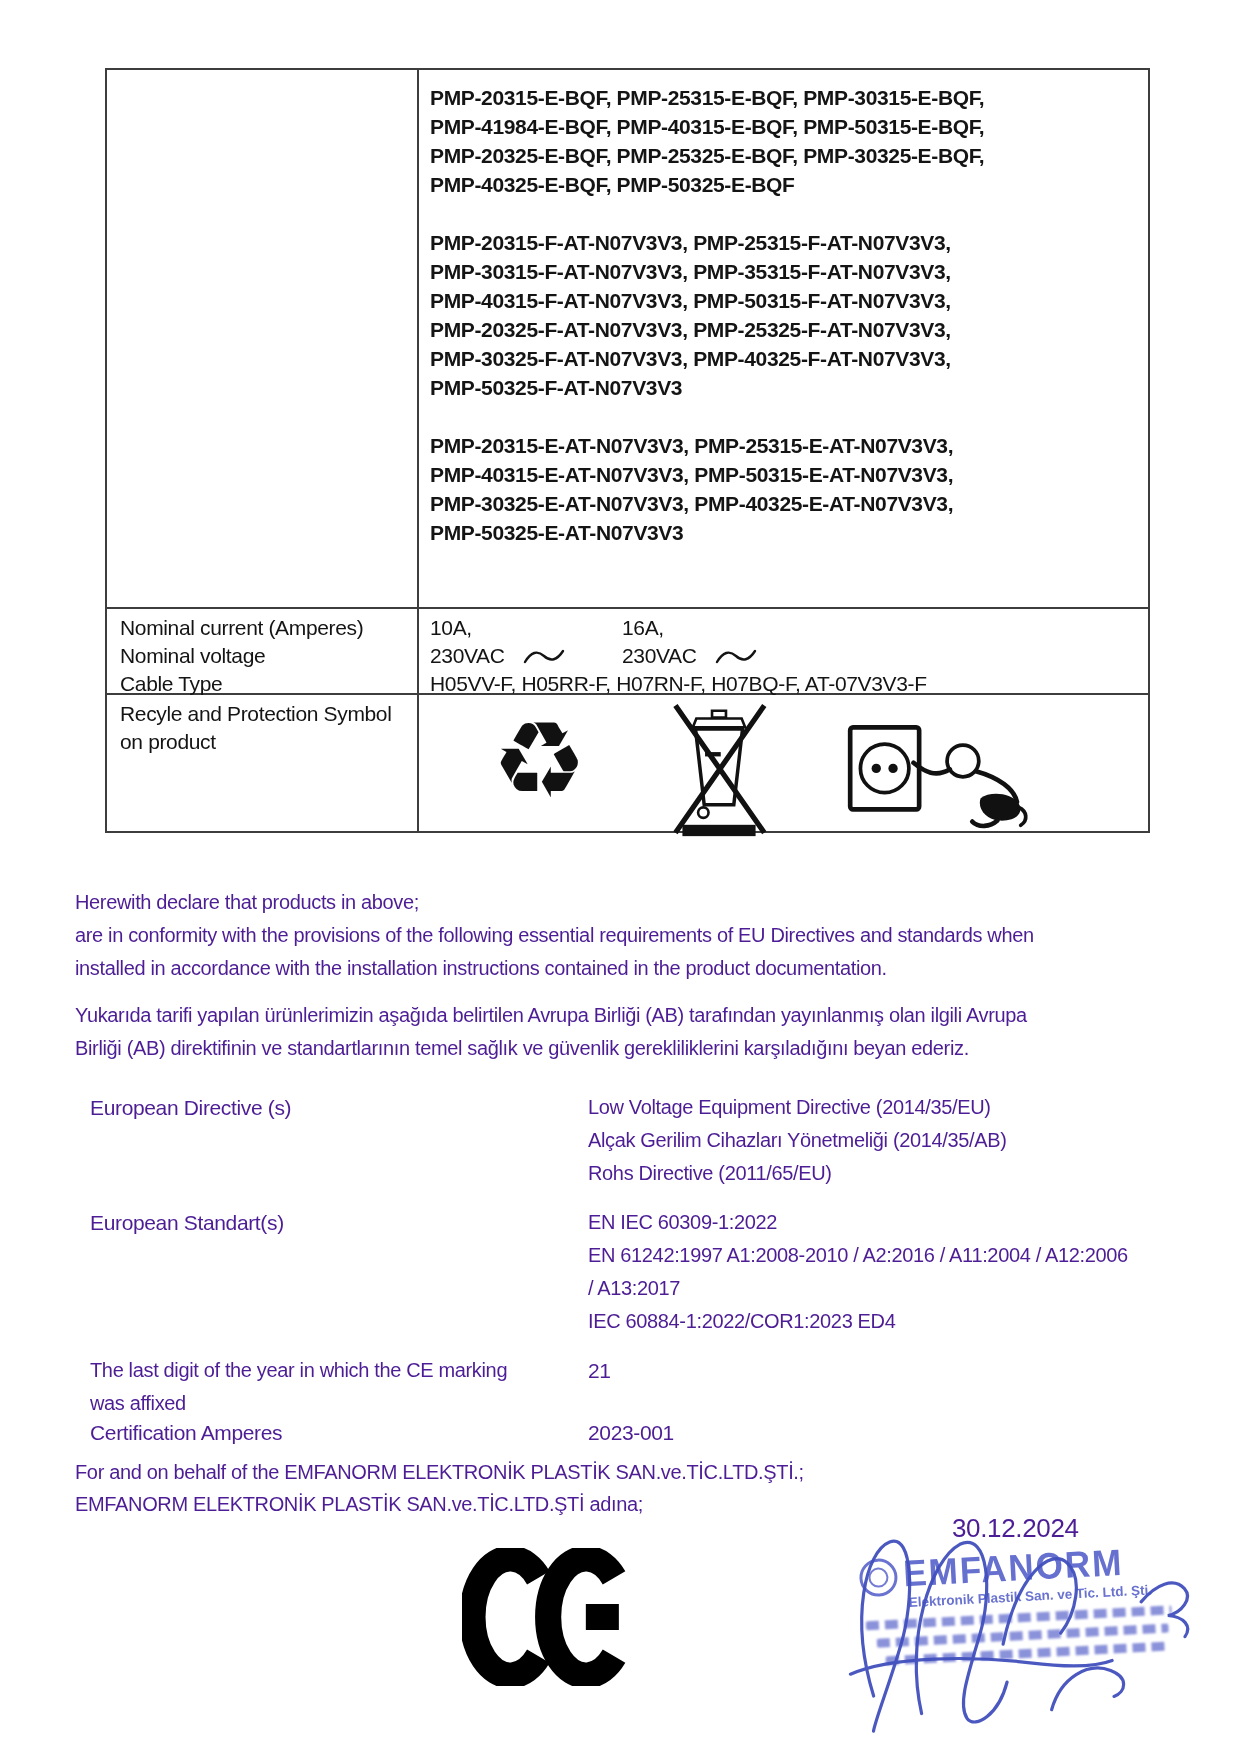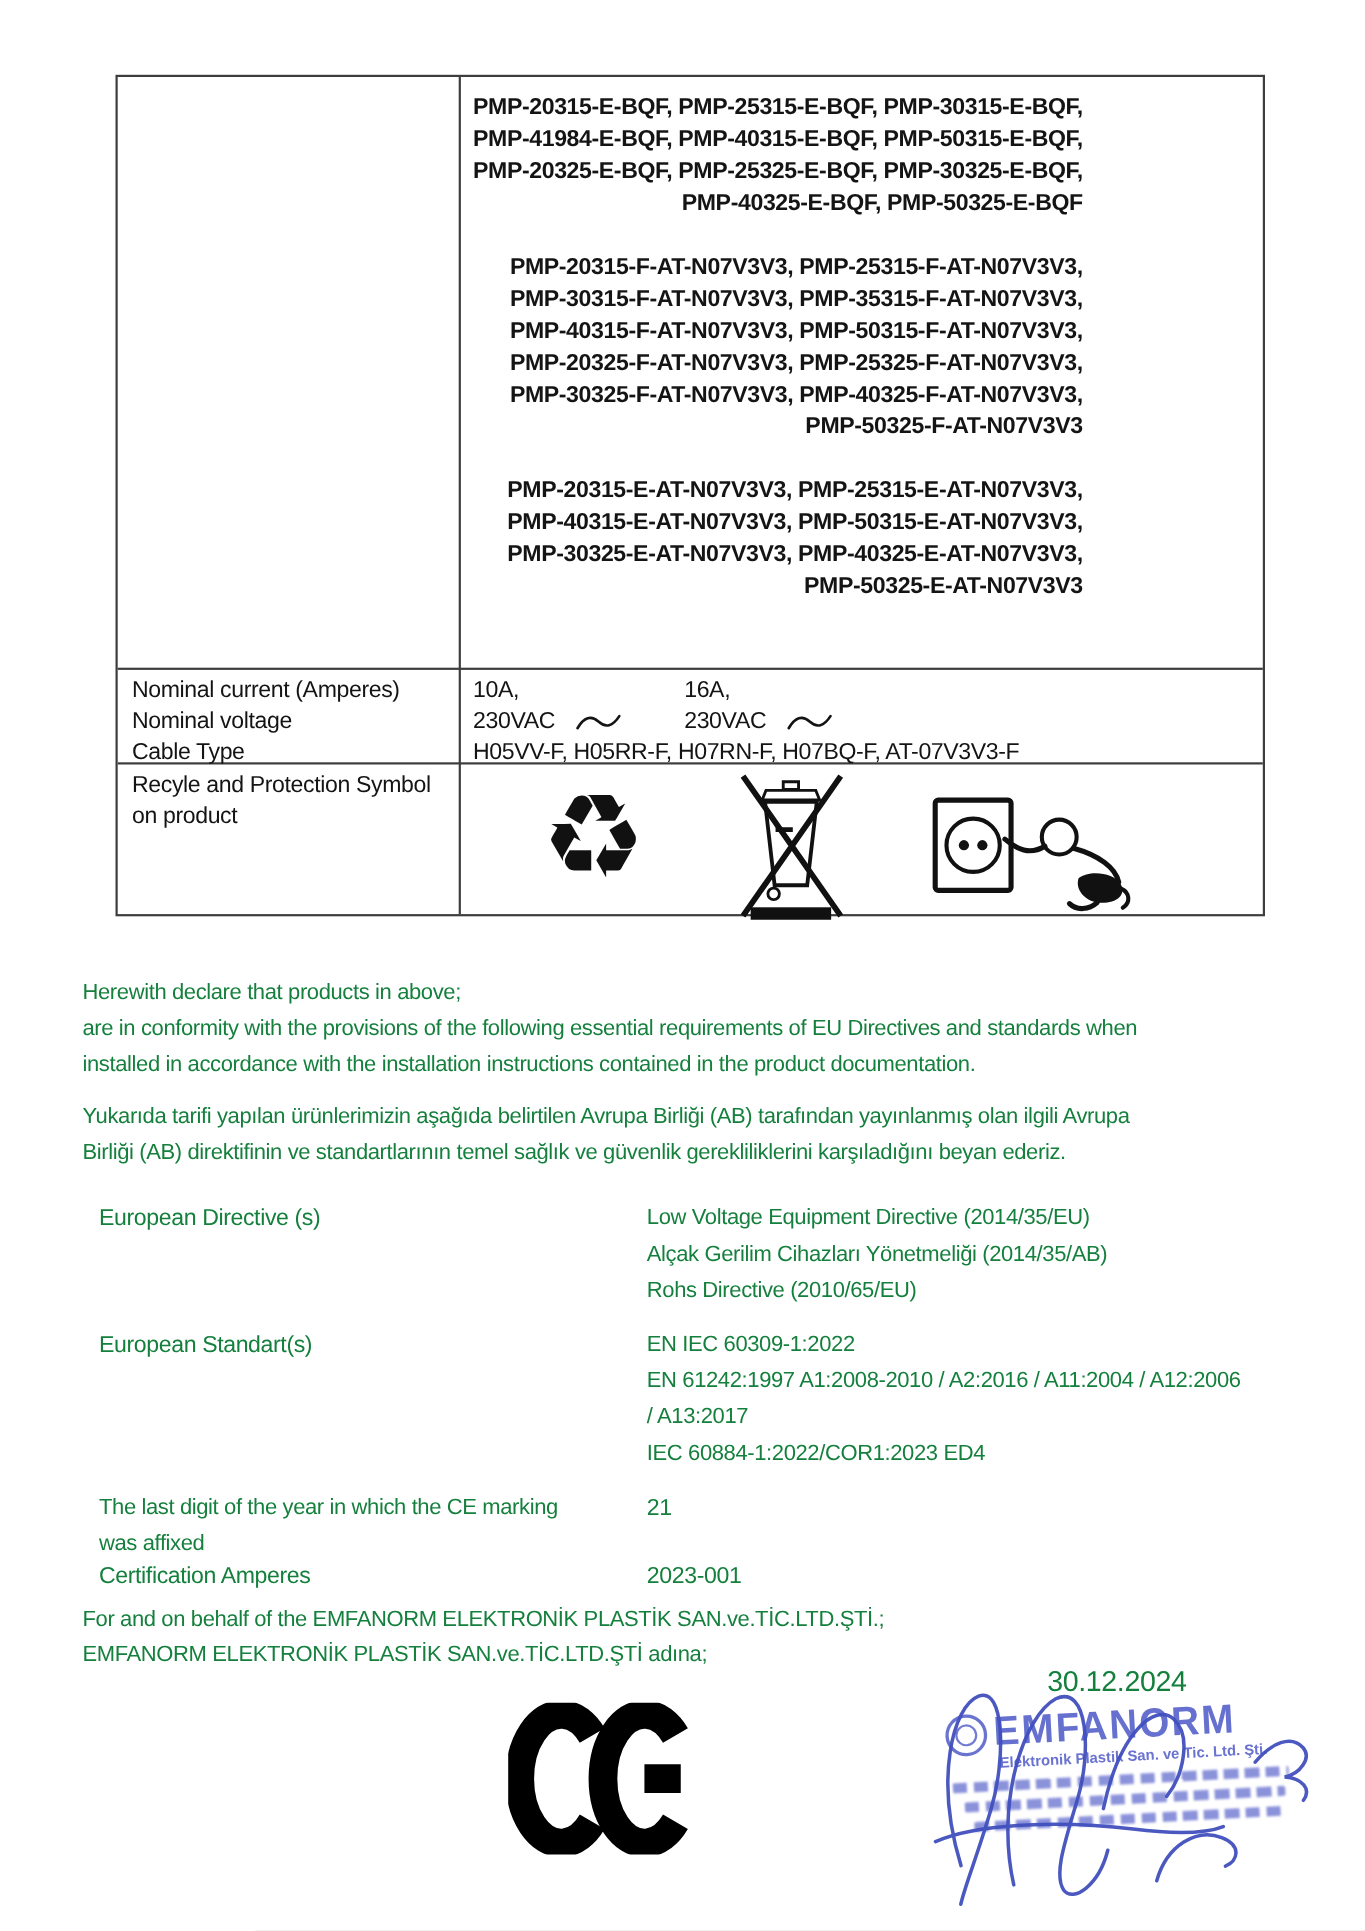--- a/index.html
+++ b/index.html
@@ -1,23 +1,22 @@
 <!DOCTYPE html>
 <html><head>
 <meta charset="utf-8">
 <style>
   * { margin:0; padding:0; box-sizing:border-box; }
   html,body { background:#e8e8e8; }
   .page {
     position:relative; width:1241px; height:1755px; background:#ffffff;
     font-family:"Liberation Sans", sans-serif; color:#141414; overflow:hidden;
     margin:0 auto;
-    text-align:right;
   }
-  .t { position:absolute; white-space:nowrap; font-size:21px; letter-spacing:-0.35px; line-height:1.25; color:#15803d; }
+  .t { position:absolute; white-space:nowrap; font-size:21px; letter-spacing:-0.35px; line-height:1.25; color:#4c1d95; }
   .b { font-weight:400; }
   .sm { font-size:20px; }
 
   
   .doc-table { position:absolute; left:105px; top:68px; width:1045px; height:765px; border:2px solid #3d3d3d; }
   .vline  { position:absolute; left:310px; top:0; width:2px; height:100%; background:#3d3d3d; }
   .hline  { position:absolute; left:0; width:100%; height:2px; background:#3d3d3d; }
   .models-cell { position:absolute; left:323px; top:13px; }
   .models-cell .ml { display:block; font-weight:700; font-size:21px; letter-spacing:-0.35px; line-height:29px; white-space:nowrap; }
   .spacer { display:block; height:29px; }
@@ -115,21 +114,21 @@
   <div class="t b sm" style="left:75px; top:890px">Herewith declare that products in above;</div>
   <div class="t b sm" style="left:75px; top:923px">are in conformity with the provisions of the following essential requirements of EU Directives and standards when</div>
   <div class="t sm" style="left:75px; top:1003px">Yukarıda tarifi yapılan ürünlerimizin aşağıda belirtilen Avrupa Birliği (AB) tarafından yayınlanmış olan ilgili Avrupa</div>
 
   <div class="t b sm" style="left:75px; top:956px">installed in accordance with the installation instructions contained in the product documentation.</div>
   <div class="t sm" style="left:75px; top:1036px">Birliği (AB) direktifinin ve standartlarının temel sağlık ve güvenlik gerekliliklerini karşıladığını beyan ederiz.</div>
 
   <div class="t b" style="left:90px;  top:1095px">European Directive (s)</div>
   <div class="t b sm" style="left:588px; top:1095px">Low Voltage Equipment Directive (2014/35/EU)</div>
   <div class="t b sm" style="left:588px; top:1128px">Alçak Gerilim Cihazları Yönetmeliği (2014/35/AB)</div>
-  <div class="t b sm" style="left:588px; top:1161px">Rohs Directive (2010/65/EU)</div>
+  <div class="t b sm" style="left:588px; top:1161px">Rohs Directive (2011/65/EU)</div>
 
   <div class="t b" style="left:90px;  top:1210px">European Standart(s)</div>
   <div class="t b sm" style="left:588px; top:1210px">EN IEC 60309-1:2022</div>
   <div class="t b sm" style="left:588px; top:1243px">EN 61242:1997 A1:2008-2010 / A2:2016 / A11:2004 / A12:2006</div>
   <div class="t b sm" style="left:588px; top:1276px">/ A13:2017</div>
   <div class="t b sm" style="left:588px; top:1309px">IEC 60884-1:2022/COR1:2023 ED4</div>
 
   <div class="t b sm" style="left:90px;  top:1358px">The last digit of the year in which the CE marking</div>
   <div class="t b sm" style="left:90px;  top:1391px">was affixed</div>
   <div class="t b" style="left:588px; top:1358px">21</div>

